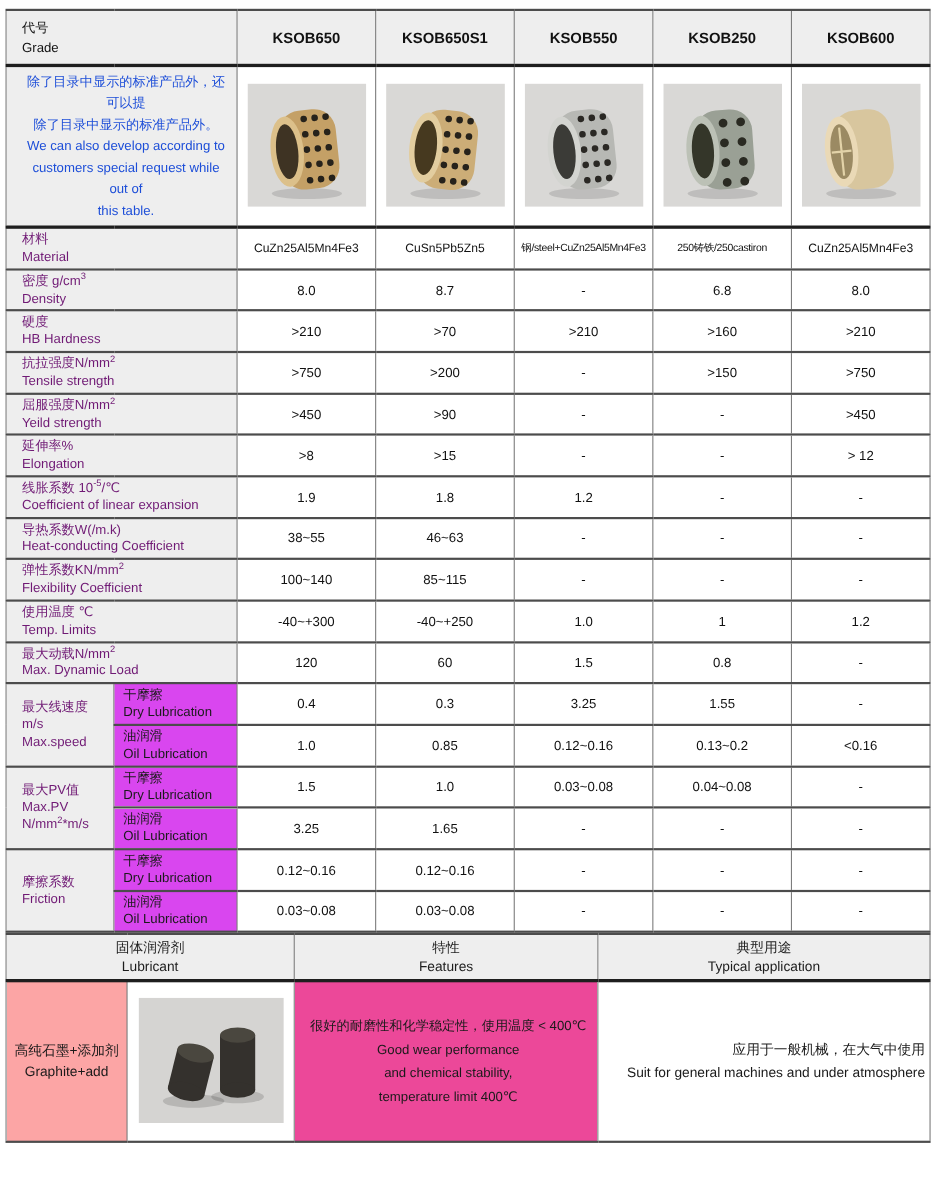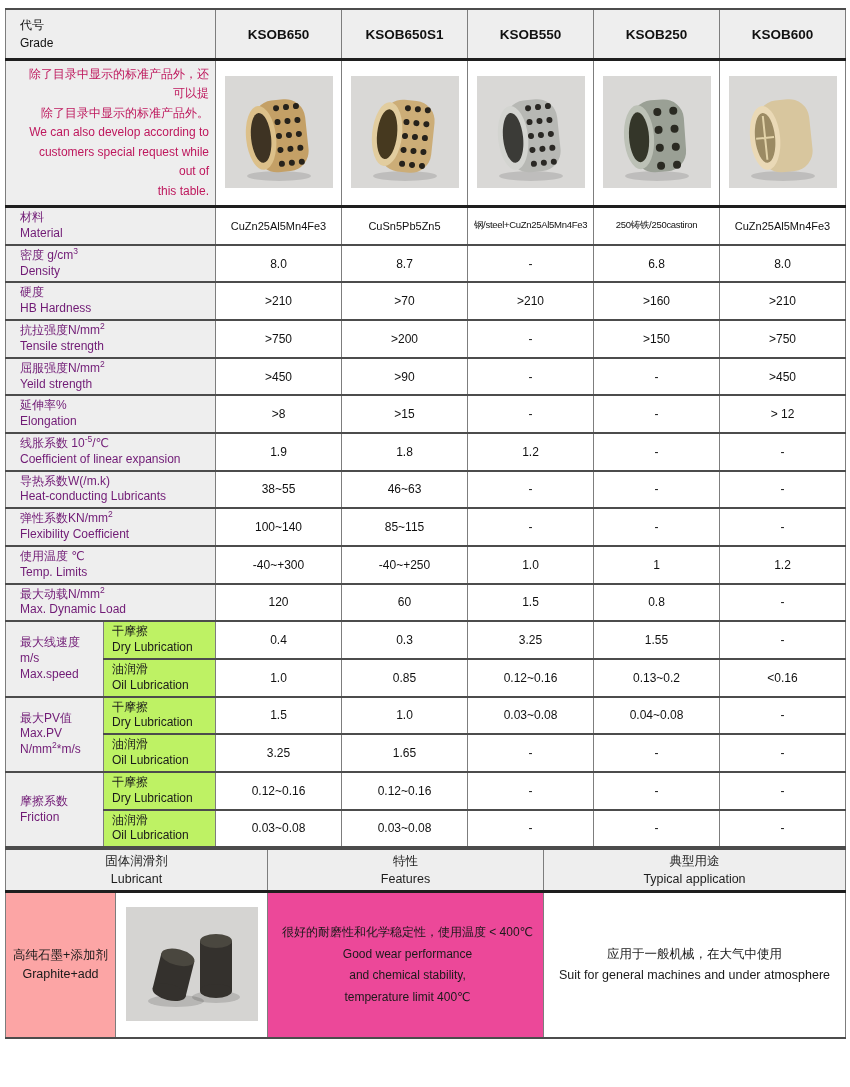--- a/index.html
+++ b/index.html
@@ -11,38 +11,38 @@
         border-top:2px solid #4c4c4c;border-bottom:2px solid #4c4c4c;
         font-size:12px;padding:2px 4px;vertical-align:middle;overflow:hidden;}
   sup{font-size:8.5px;line-height:0;}
 
   
   .spec .hrow th{height:44px;background:#eeeeee;font-size:13.5px;font-weight:bold;
                  border-bottom:3px solid #1e1e1e;text-align:center;color:#111;}
   .corner{text-align:left !important;font-weight:normal !important;padding-left:14px !important;
           font-size:12px !important;line-height:1.5;color:#222;}
   .imgrow td{height:116px;border-bottom:3px solid #1e1e1e;}
-  .note{background:#eeeeee;text-align:right;padding:4px 6px 4px 14px;line-height:1.62;color:#be185d;}
+  .note{background:#eeeeee;text-align:center;padding:4px 6px 4px 14px;line-height:1.62;color:#1d4ed8;}
   .photo-cell{background:#ffffff;text-align:center;padding:1px;}
   .lbl{background:#eeeeee;text-align:left;padding-left:14px;line-height:1.32;color:#701a75;height:28px;}
-  .sub{background:#bef264;text-align:left;padding-left:8px;line-height:1.32;height:28px;}
+  .sub{background:#d946ef;text-align:left;padding-left:8px;line-height:1.32;height:28px;}
   .val{background:#ffffff;text-align:center;height:28px;color:#111;}
   .mat{font-size:11px;}
   .tight{font-size:9.5px;letter-spacing:-0.3px;padding:2px 1px;}
 
   
   .sec-title{margin:13px 0 13px 0;font-size:17px;font-weight:bold;color:#1a5fb4;}
 
   
   .lub th{height:36px;background:#eeeeee;font-weight:normal;font-size:12.5px;line-height:1.45;
           border-bottom:3px solid #1e1e1e;text-align:center;color:#1d1d1d;}
   .lname{background:#fca5a5;text-align:center;font-size:12.5px;line-height:1.55;}
   .limg{background:#ffffff;text-align:center;}
   .feat{background:#ec4899;text-align:center;padding:8px 6px 8px 10px;font-size:12px;line-height:1.8;}
-  .appl{background:#ffffff;text-align:center;font-size:12.5px;line-height:1.75;}
+  .appl{background:#ffffff;text-align:right;font-size:12.5px;line-height:1.75;}
   .row1 td{height:128px;}
 </style>
 </head>
 <body>
 
 <div class="wrap">
 
   <table class="spec">
     <colgroup>
       <col style="width:98px">
@@ -267,21 +267,21 @@
       </td>
       <td class="val">1.9</td>
       <td class="val">1.8</td>
       <td class="val">1.2</td>
       <td class="val">-</td>
       <td class="val">-</td>
     </tr>
     <tr>
       <td class="lbl" colspan="2">
         <div><span>导热系数W(/m.k)</span><sup></sup><span></span></div>
-        <div>Heat-conducting Lubricants</div>
+        <div>Heat-conducting Coefficient</div>
       </td>
       <td class="val">38~55</td>
       <td class="val">46~63</td>
       <td class="val">-</td>
       <td class="val">-</td>
       <td class="val">-</td>
     </tr>
     <tr>
       <td class="lbl" colspan="2">
         <div><span>弹性系数KN/mm</span><sup>2</sup><span></span></div>

